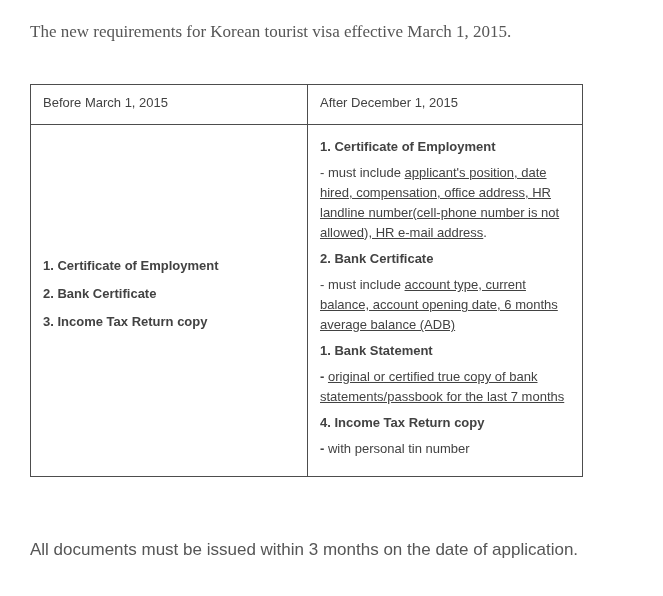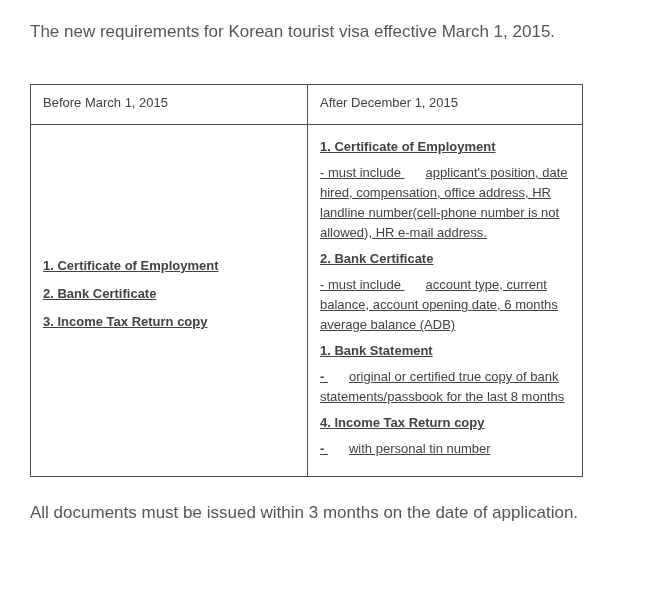--- a/index.html
+++ b/index.html
@@ -7,51 +7,52 @@
     width: 663px; height: 596px;
     background: #ffffff;
     font-family: "Liberation Sans", "DejaVu Sans", sans-serif;
     overflow: hidden;
   }
   .page { position: relative; width: 663px; height: 596px; }
   .doc-title {
     position: absolute; left: 30px; top: 22px;
     font-size: 17px; line-height: 20px; color: #565656;
     white-space: nowrap;
+    font-family: Liberation Serif, serif;
   }
   table.req-table {
     position: absolute; left: 30px; top: 84px;
     width: 552px;
     border-collapse: collapse;
     table-layout: fixed;
     color: #424242;
     font-size: 13px;
     border-radius: 23px;
   }
   table.req-table td {
     border: 1px solid #4d4d4d;
     vertical-align: top;
     padding: 10px 11px 10px 12px;
   }
   td.col-before { width: 277px; }
   td.col-after  { width: 275px; }
   tr.header-row td { height: 40px; }
-  tr.body-row td { height: 347px; padding: 12px 11px 13px 12px; text-decoration: underline; }
+  tr.body-row td { height: 347px; padding: 12px 11px 13px 12px; }
   tr.body-row td.cell-before { vertical-align: middle; }
   .cell-before p {
     font-weight: bold; line-height: 20px; margin: 0 0 8px;
   }
   .cell-before p:last-child { margin-bottom: 12px; }
   .cell-after p { line-height: 20px; margin: 0 0 6px; }
   .cell-after .item:last-child p:last-child { margin-bottom: 4px; }
   .cell-after p.heading { font-weight: bold; }
   .cell-after .dash { font-weight: bold; }
-  .cell-after u { text-decoration: underline; margin-left: 21px; }
+  .cell-after u { text-decoration: underline; }
   .doc-footer {
-    position: absolute; left: 30px; top: 503px;
+    position: absolute; left: 30px; top: 540px;
     font-size: 17px; line-height: 20px; color: #565656;
     white-space: nowrap;
   }
 </style>
 </head>
 <body>
 
 <div class="page">
 
   <div class="doc-title">The new requirements for Korean tourist visa effective March 1, 2015.</div>
@@ -75,21 +76,21 @@
             <p class="note"><span class="dash"></span><span>- must include </span><u>applicant's position, date hired, compensation, office address, HR landline number(cell-phone number is not allowed), HR e-mail address</u><span>.</span></p>
           </div>
 
           <div class="item">
             <p class="heading">2. Bank Certificate</p>
             <p class="note"><span class="dash"></span><span>- must include </span><u>account type, current balance, account opening date, 6 months average balance (ADB)</u><span></span></p>
           </div>
 
           <div class="item">
             <p class="heading">1. Bank Statement</p>
-            <p class="note"><span class="dash">- </span><span></span><u>original or certified true copy of bank statements/passbook for the last 8 months</u><span></span></p>
+            <p class="note"><span class="dash">- </span><span></span><u>original or certified true copy of bank statements/passbook for the last 7 months</u><span></span></p>
           </div>
 
           <div class="item">
             <p class="heading">4. Income Tax Return copy</p>
             <p class="note"><span class="dash">- </span><span></span><u></u><span>with personal tin number</span></p>
           </div>
 
         </td>
       </tr>
     </tbody>

